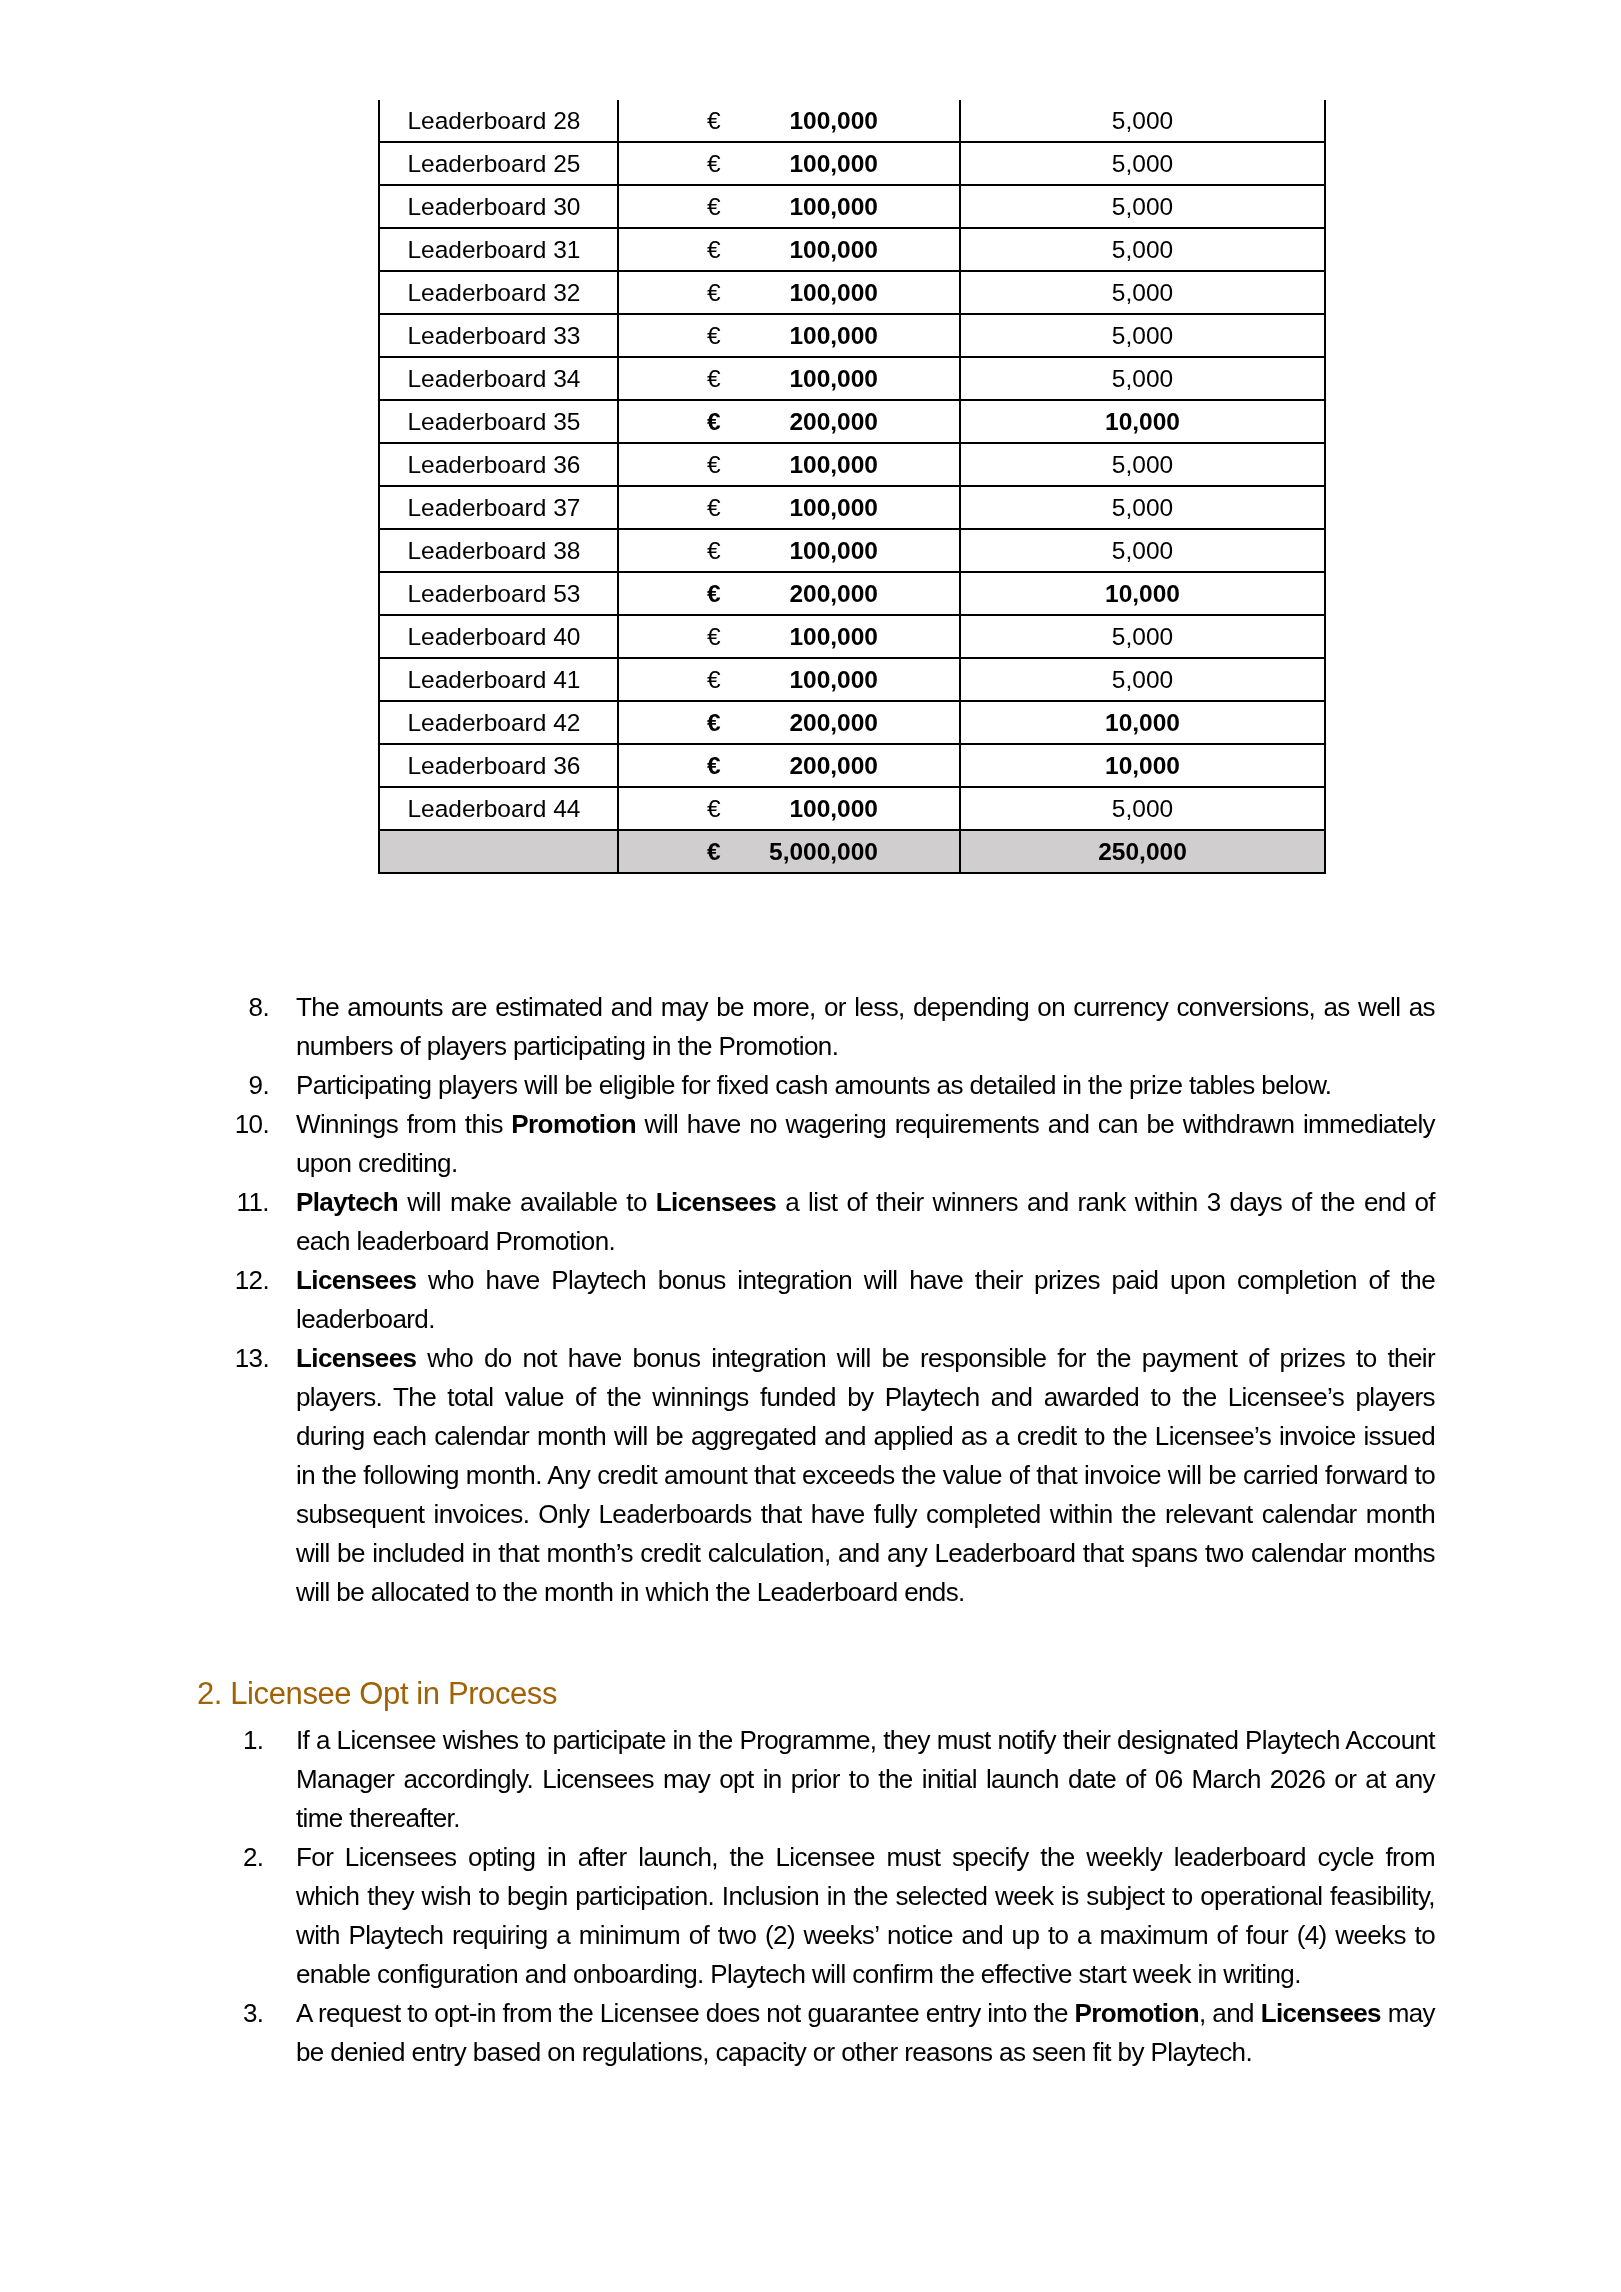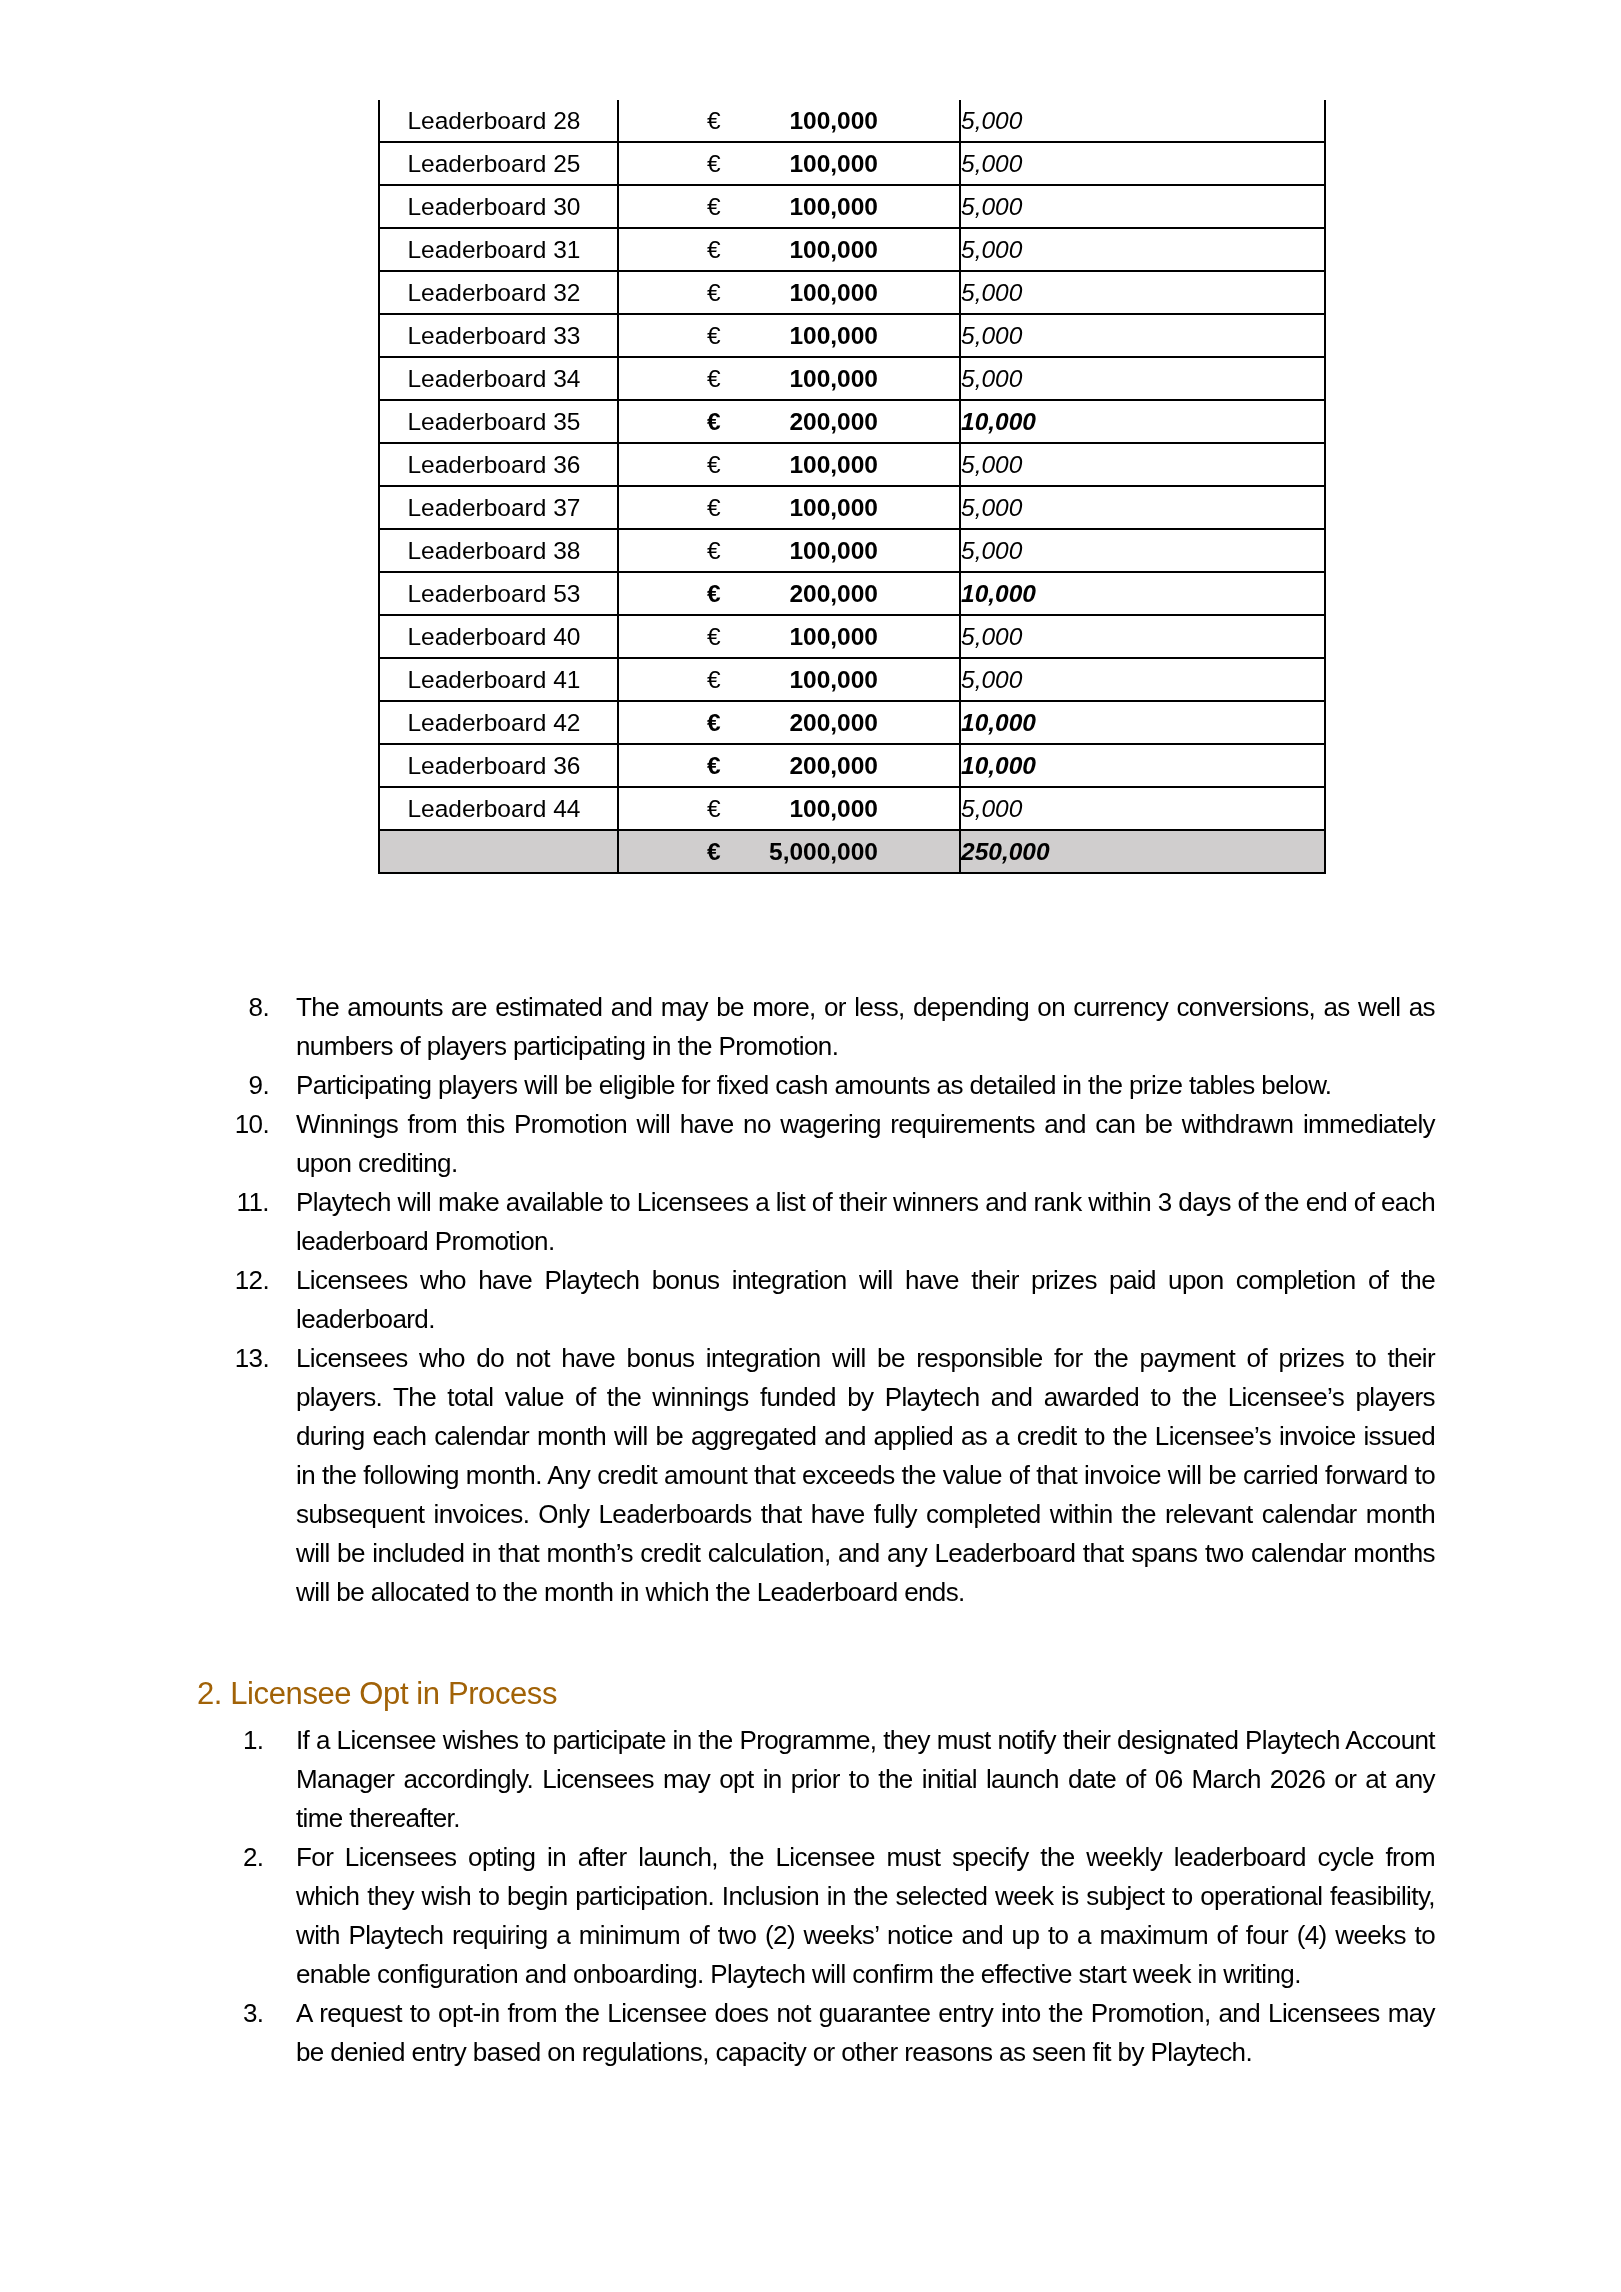--- a/index.html
+++ b/index.html
@@ -55,22 +55,21 @@
       transform: translateY(-50%);
     }
     .prize-table td.c-pool .amt {
       position: absolute;
       right: 81px;
       top: 50%;
       transform: translateY(-50%);
       font-weight: bold;
     }
     .prize-table td.c-fund {
-      text-align: left;
-      font-style: italic;
+      text-align: center;
     }
     .prize-table tr.bold .c-pool, .prize-table tr.bold .c-fund { font-weight: bold; }
     .prize-table tr.total td {
       background: #d0cece;
       font-weight: bold;
     }
     
     .doc-text {
       font-family: "Liberation Sans", sans-serif;
       font-size: 26px;
@@ -94,21 +93,21 @@
       text-align: justify;
     }
     .list li .num {
       position: absolute;
       left: 0;
       width: 269px;
       text-align: right;
       white-space: pre;
     }
     .list.two li .num { text-align: left; left: 243px; width: 49px; }
-    .list b { font-weight: normal; margin-top: 17px; }
+    .list b { font-weight: bold; margin-top: 17px; }
     .list-a { top: 984px; }
     .heading {
       position: absolute;
       left: 197px;
       top: 1672px;
       font-family: "Liberation Sans", sans-serif;
       font-size: 31px;
       color: #a16207;
       letter-spacing: -0.4px;
     }

